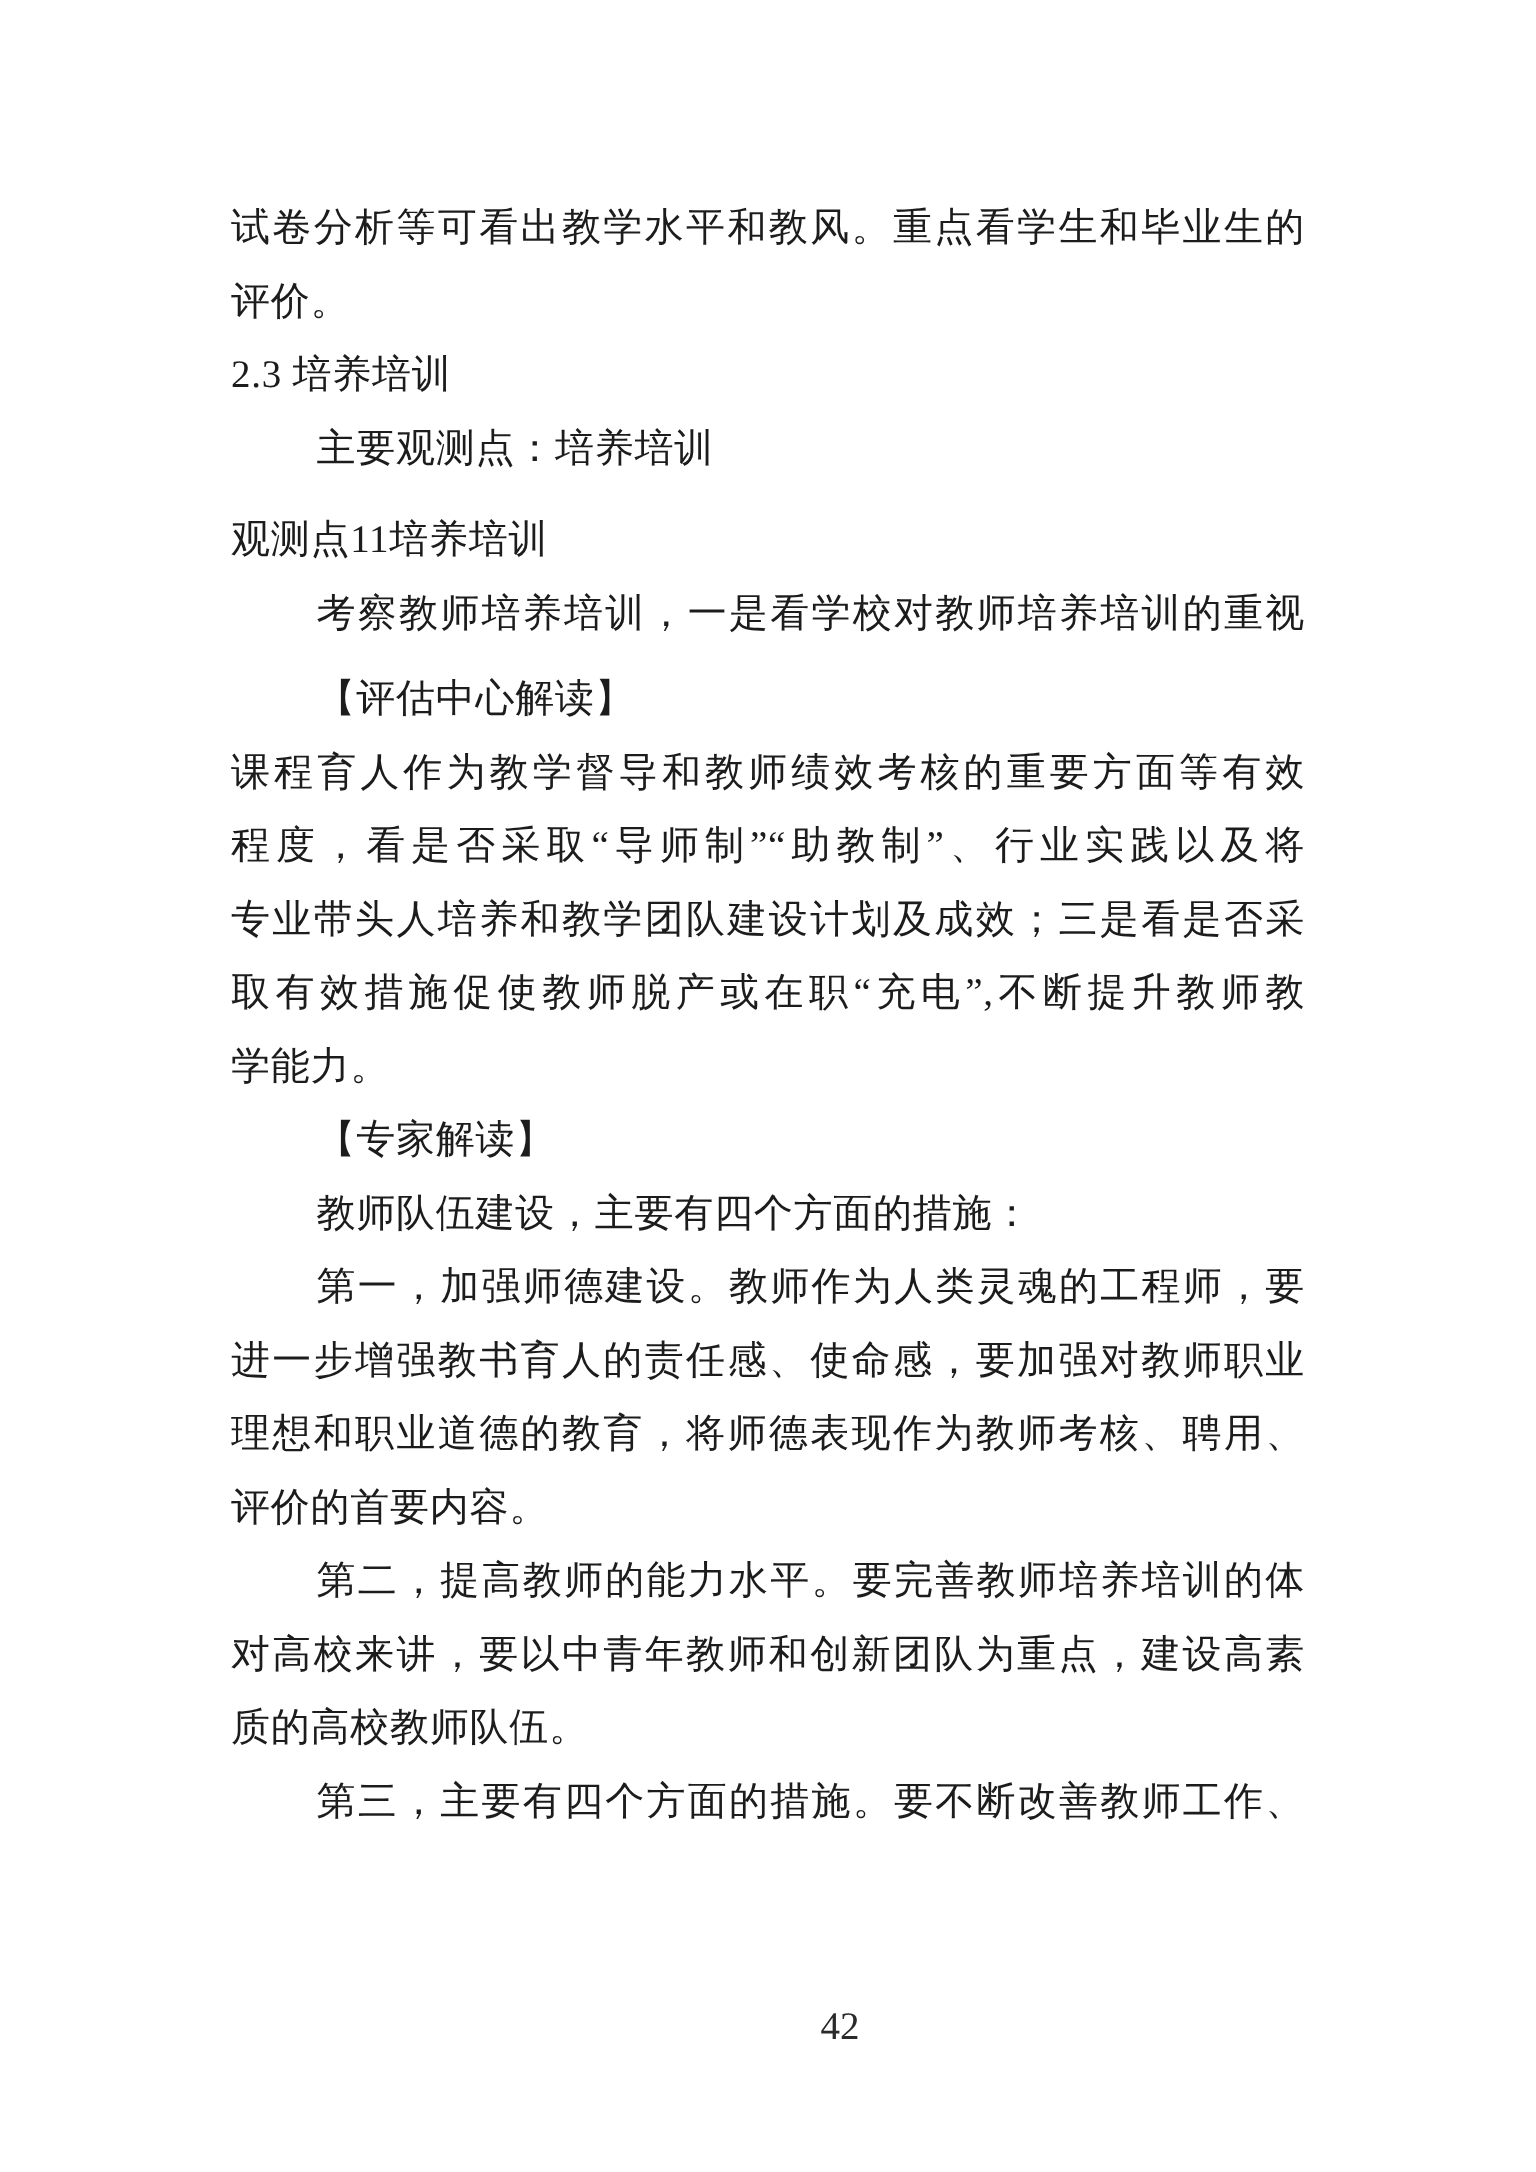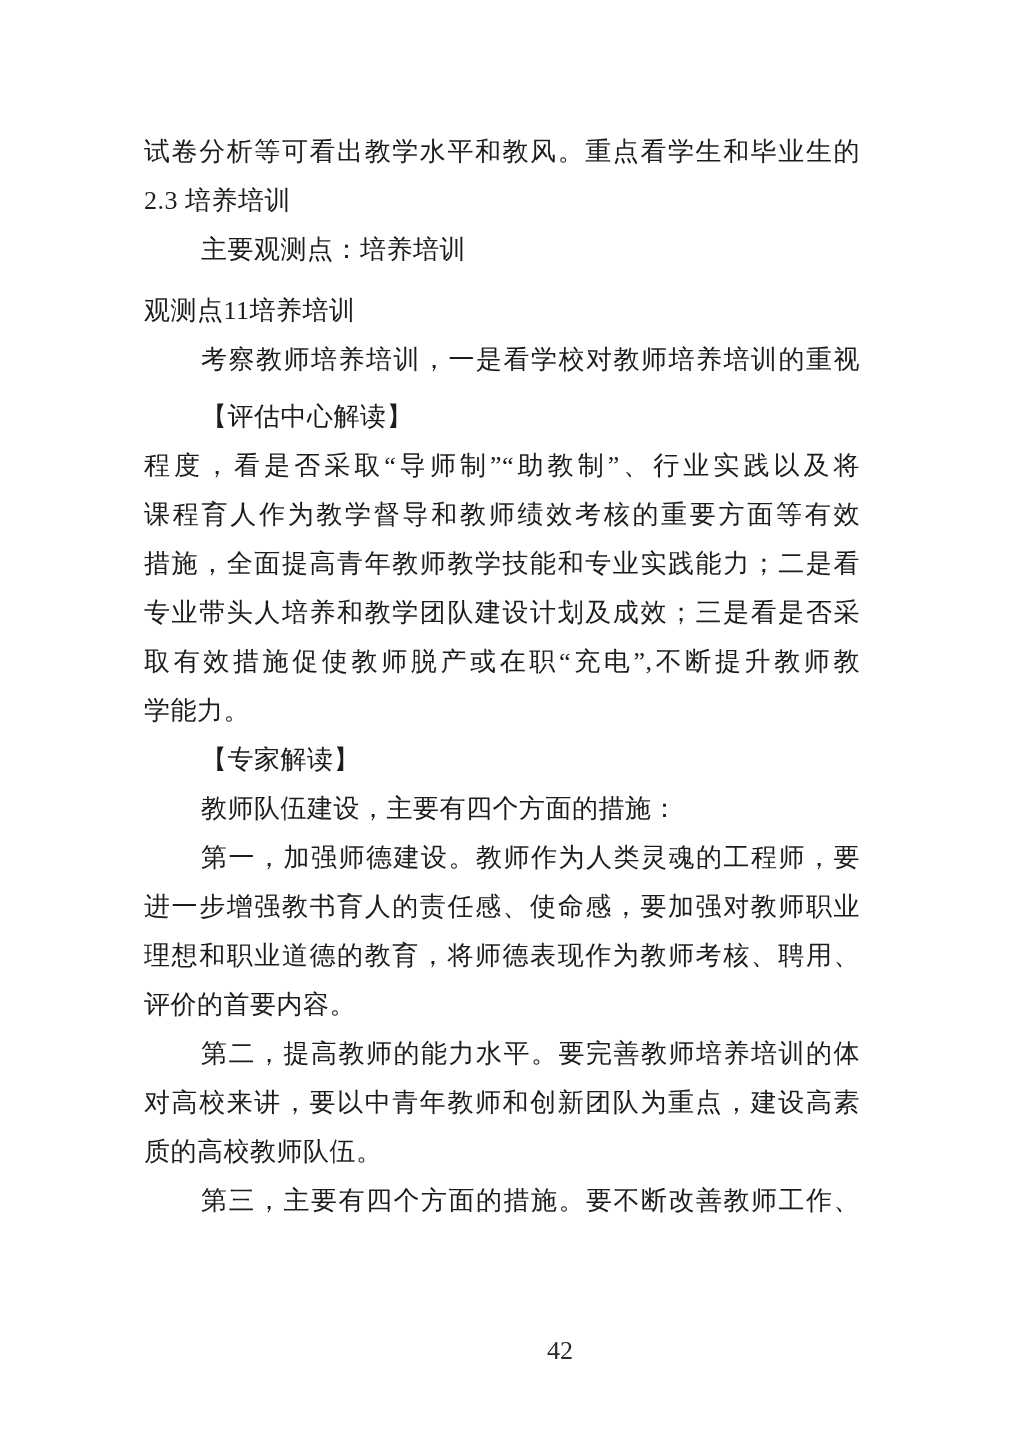--- a/index.html
+++ b/index.html
@@ -12,21 +12,21 @@
     width: 1024px;
     height: 1448px;
     margin: 0 auto;
     background: #ffffff;
     color: #1c1c1c;
     font-family: "Liberation Serif", "DejaVu Serif", serif;
     overflow: hidden;
   }
   .content {
     position: absolute;
-    left: 144px;
+    left: 154px;
     top: 127px;
     width: 716px;
   }
   .ln {
     height: 49px;
     line-height: 49px;
     font-size: 26px;
     letter-spacing: 0.5px;
     overflow: hidden;
     white-space: normal;
@@ -52,28 +52,28 @@
     padding-left: 48px;
   }
 </style>
 </head>
 <body>
 
 <div class="page">
   <div class="content">
 
     <div class="ln j"><span class="b"></span><span>试卷分析等可看出教学水平和教风。重点看学生和毕业生的</span></div>
+    <div class="ln"><span class="b"></span><span>评价。</span></div>
     <div class="ln"><span class="b"></span><span>2.3 培养培训</span></div>
     <div class="ln ind"><span class="b">主要观测点：培养培训</span><span></span></div>
     <div class="ln gapA"><span class="b">观测点11培养培训</span><span></span></div>
     <div class="ln ind j"><span class="b"></span><span>考察教师培养培训，一是看学校对教师培养培训的重视</span></div>
     <div class="ln ind gapB"><span class="b">【评估中心解读】</span><span></span></div>
+    <div class="ln j"><span class="b"></span><span>课程育人作为教学督导和教师绩效考核的重要方面等有效</span></div>
     <div class="ln j"><span class="b"></span><span>程度，看是否采取“导师制”“助教制”、行业实践以及将</span></div>
-    <div class="ln j"><span class="b"></span><span>课程育人作为教学督导和教师绩效考核的重要方面等有效</span></div>
-    <div class="ln j"><span class="b"></span><span>措施，全面提高青年教师教学技能和专业实践能力；二是看</span></div>
     <div class="ln j"><span class="b"></span><span>专业带头人培养和教学团队建设计划及成效；三是看是否采</span></div>
     <div class="ln j"><span class="b"></span><span>取有效措施促使教师脱产或在职“充电”,不断提升教师教</span></div>
     <div class="ln"><span class="b"></span><span>学能力。</span></div>
     <div class="ln ind"><span class="b">【专家解读】</span><span></span></div>
     <div class="ln ind"><span class="b"></span><span>教师队伍建设，主要有四个方面的措施：</span></div>
     <div class="ln ind j"><span class="b">第一，加强师德建设。</span><span>教师作为人类灵魂的工程师，要</span></div>
     <div class="ln j"><span class="b"></span><span>进一步增强教书育人的责任感、使命感，要加强对教师职业</span></div>
     <div class="ln j"><span class="b"></span><span>理想和职业道德的教育，将师德表现作为教师考核、聘用、</span></div>
     <div class="ln"><span class="b"></span><span>评价的首要内容。</span></div>
     <div class="ln ind j"><span class="b">第二，提高教师的能力水平。</span><span>要完善教师培养培训的体</span></div>

